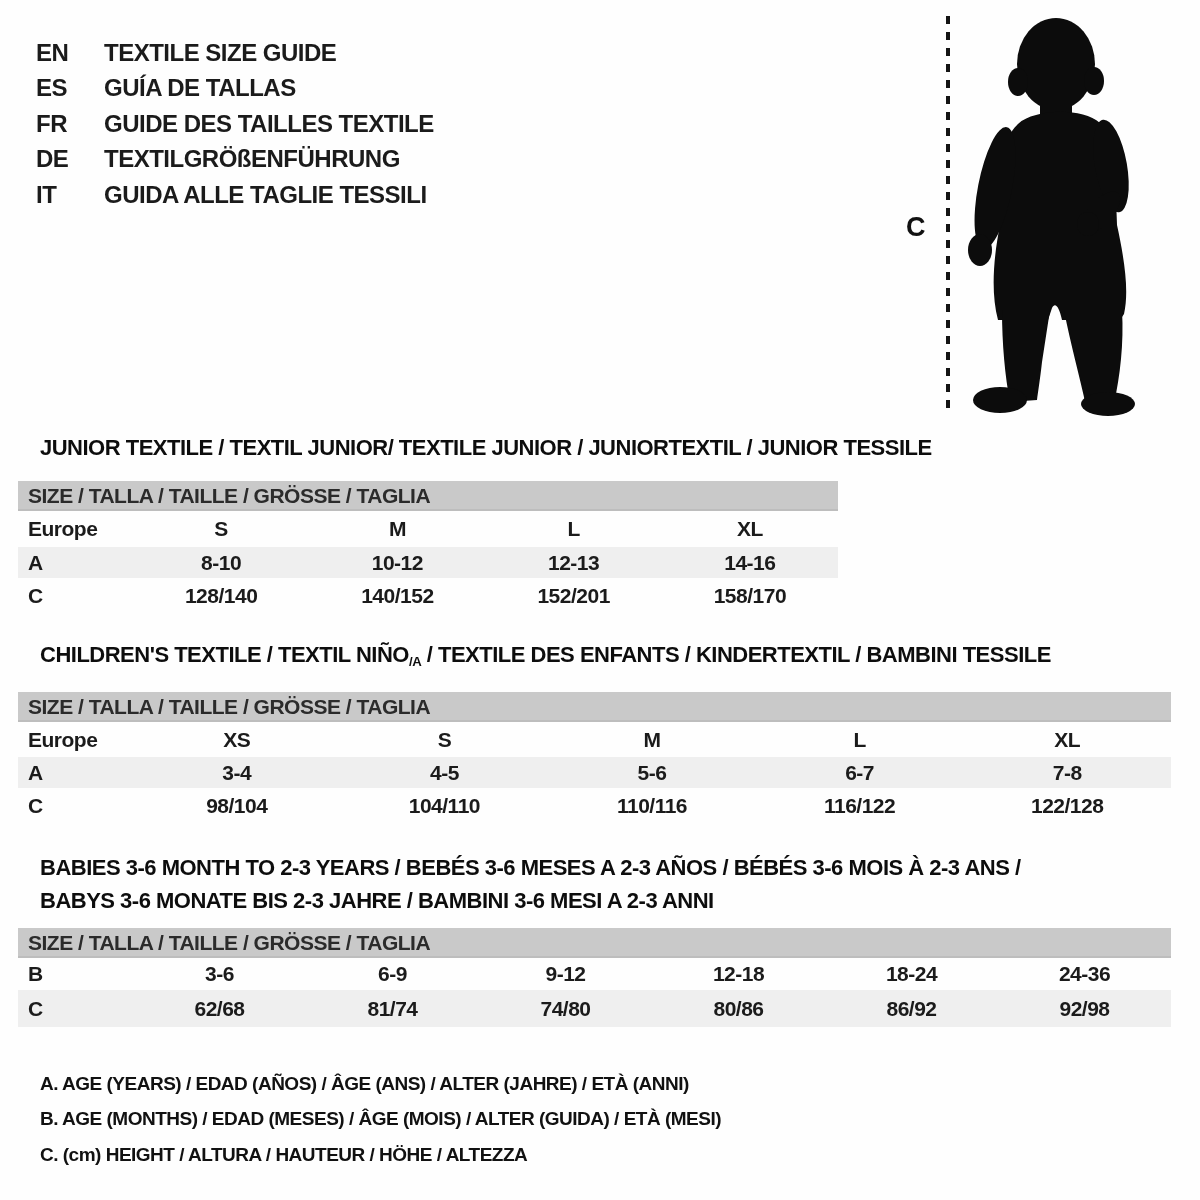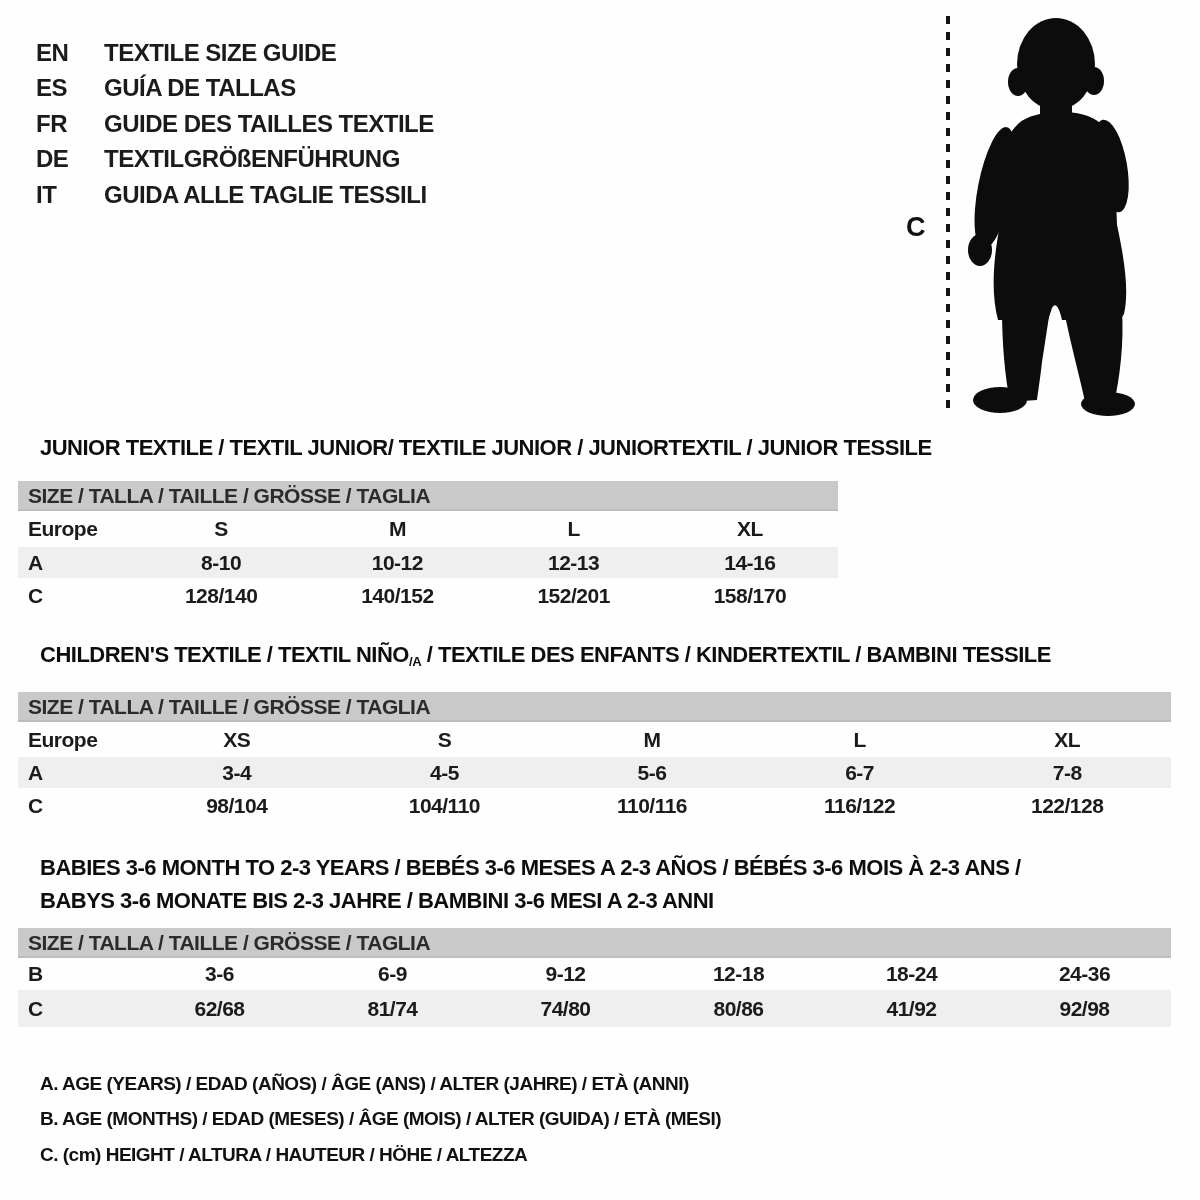--- a/index.html
+++ b/index.html
@@ -178,21 +178,21 @@
       <div class="cell">12-18</div>
       <div class="cell">18-24</div>
       <div class="cell">24-36</div>
     </div>
     <div class="t-row h37 alt">
       <div class="cell-label">C</div>
       <div class="cell">62/68</div>
       <div class="cell">81/74</div>
       <div class="cell">74/80</div>
       <div class="cell">80/86</div>
-      <div class="cell">41/92</div>
+      <div class="cell">86/92</div>
       <div class="cell">92/98</div>
     </div>
   </div>
 
   <div class="legend">
     <div class="legend-line">A. AGE (YEARS) / EDAD (AÑOS) / ÂGE (ANS) / ALTER (JAHRE) / ETÀ (ANNI)</div>
     <div class="legend-line">B. AGE (MONTHS) / EDAD (MESES) / ÂGE (MOIS) / ALTER (GUIDA) / ETÀ (MESI)</div>
     <div class="legend-line">C. (cm) HEIGHT / ALTURA / HAUTEUR / HÖHE / ALTEZZA</div>
   </div>
 

